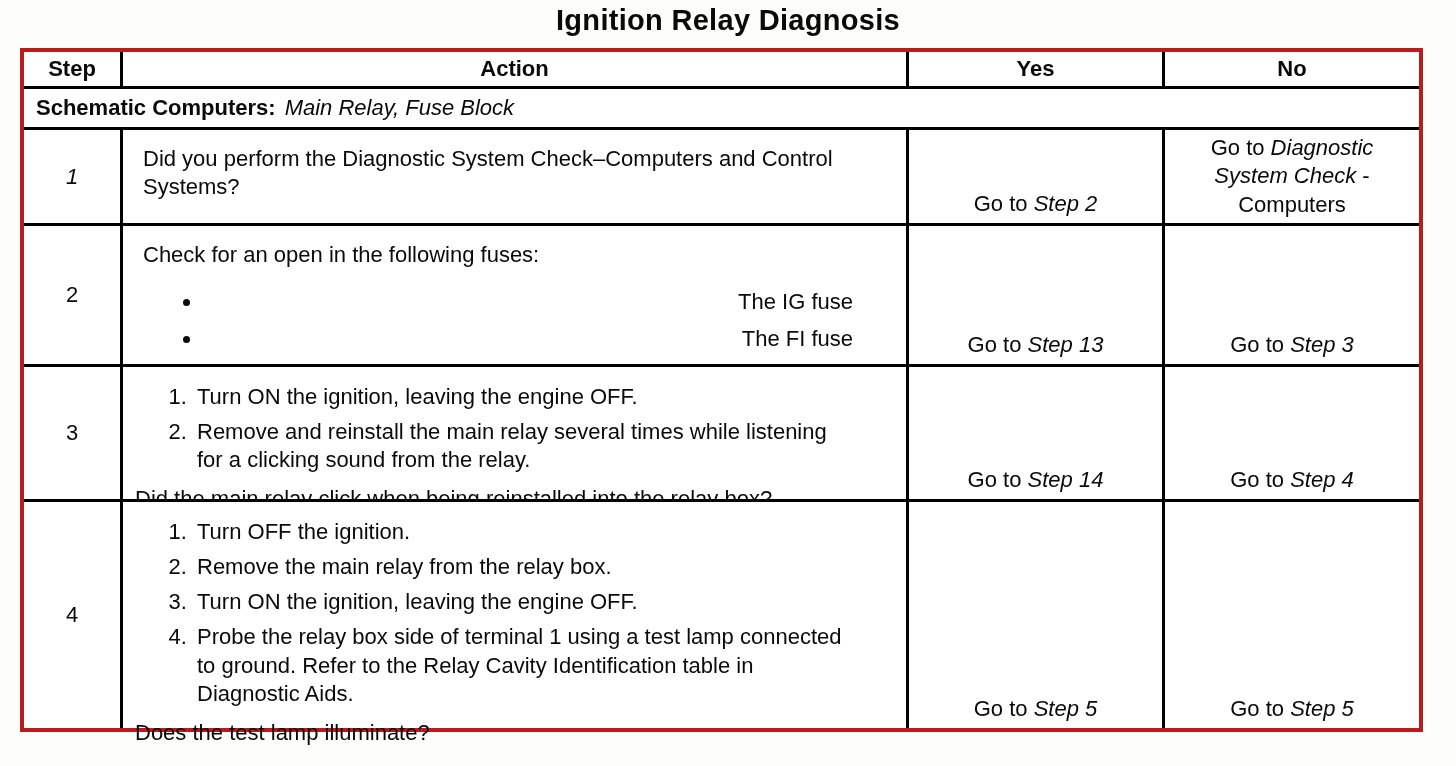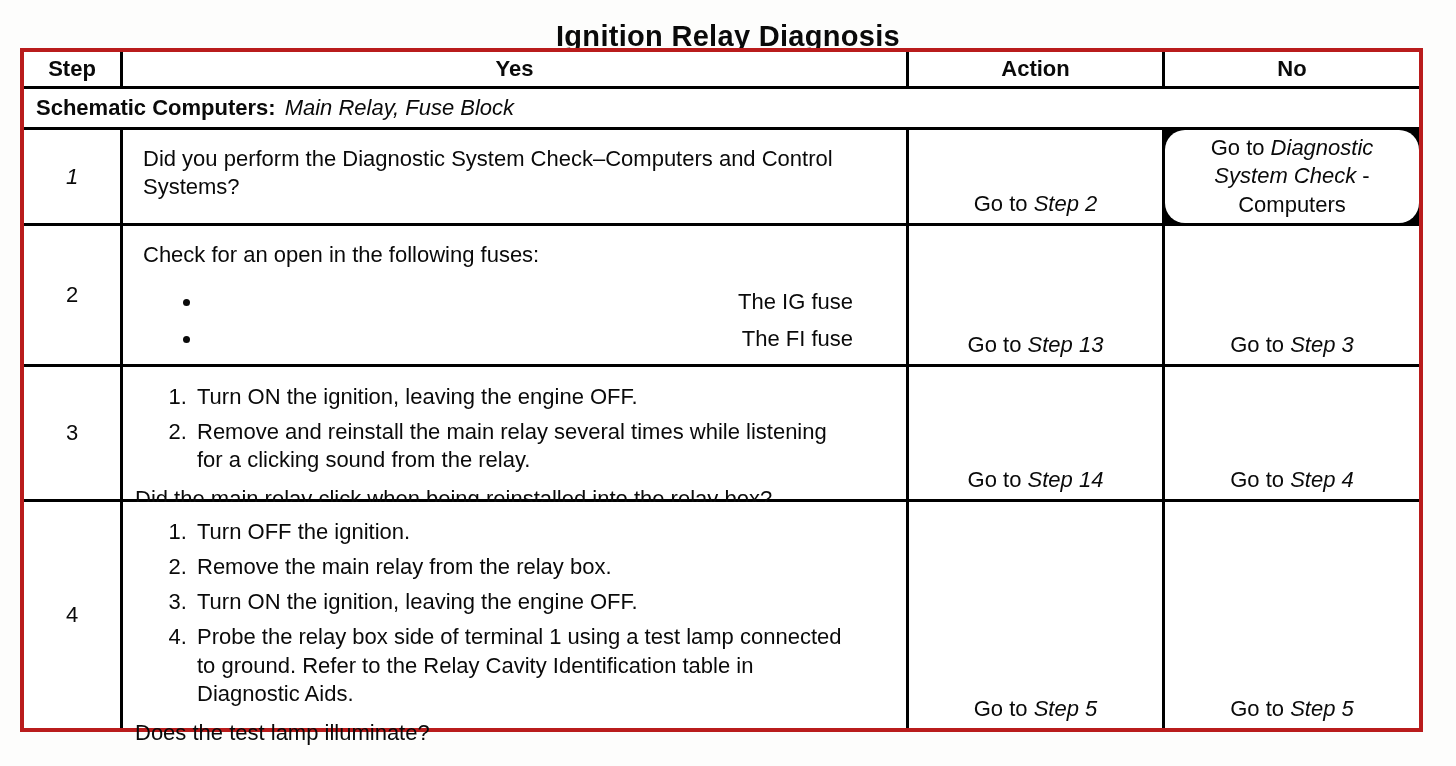--- a/index.html
+++ b/index.html
@@ -11,21 +11,21 @@
   }
   .page {
     position: relative;
     width: 1456px;
     height: 766px;
     background: #fdfdfc;
     overflow: hidden;
   }
   .title {
     position: absolute;
-    top: 20px;
+    top: 4px;
     left: 0;
     width: 100%;
     text-align: center;
     font-size: 29px;
     font-weight: bold;
     letter-spacing: 0.3px;
   }
   
   .tbl {
     position: absolute;
@@ -85,36 +85,35 @@
     display: flex;
     align-items: flex-end;
     justify-content: center;
     text-align: center;
     padding: 4px 10px 6px 10px;
   }
   .choice.mid {
     align-items: center;
     line-height: 1.3;
     padding: 13px 22px;
-    border-radius: 20px;
   }
   .goto i { font-style: italic; }
 </style>
 </head>
 <body>
 
 <div class="page">
 
   <div class="title">Ignition Relay Diagnosis</div>
 
   <div class="tbl">
 
     <div class="cell hdr">Step</div>
+    <div class="cell hdr">Action</div>
     <div class="cell hdr">Yes</div>
-    <div class="cell hdr">Action</div>
     <div class="cell hdr">No</div>
 
     <div class="cell schematic">
       <span class="lbl">Schematic Computers:</span>
       <span class="val">Main Relay, Fuse Block</span>
     </div>
 
     <div class="cell stepcell ital">1</div>
     <div class="cell action">
       <p class="lead">Did you perform the Diagnostic System Check–Computers and Control Systems?</p>

